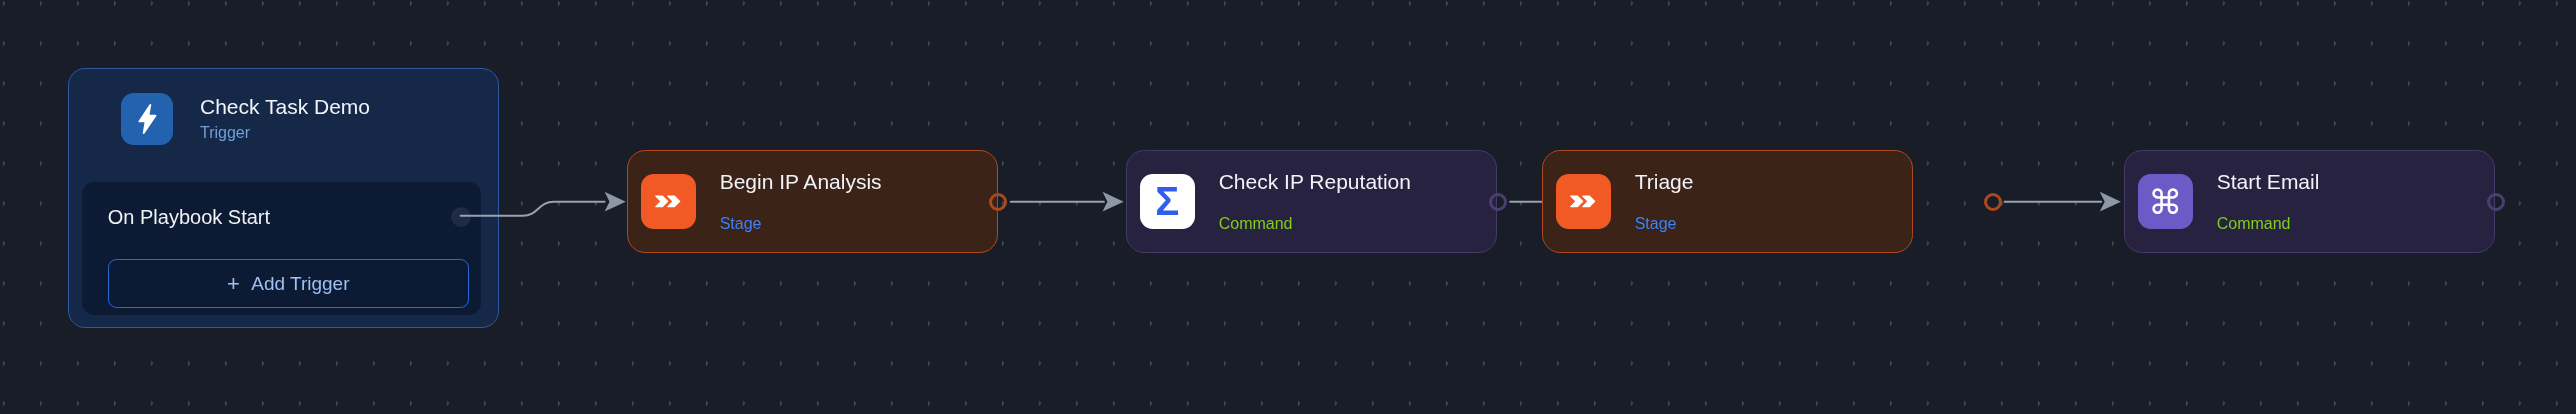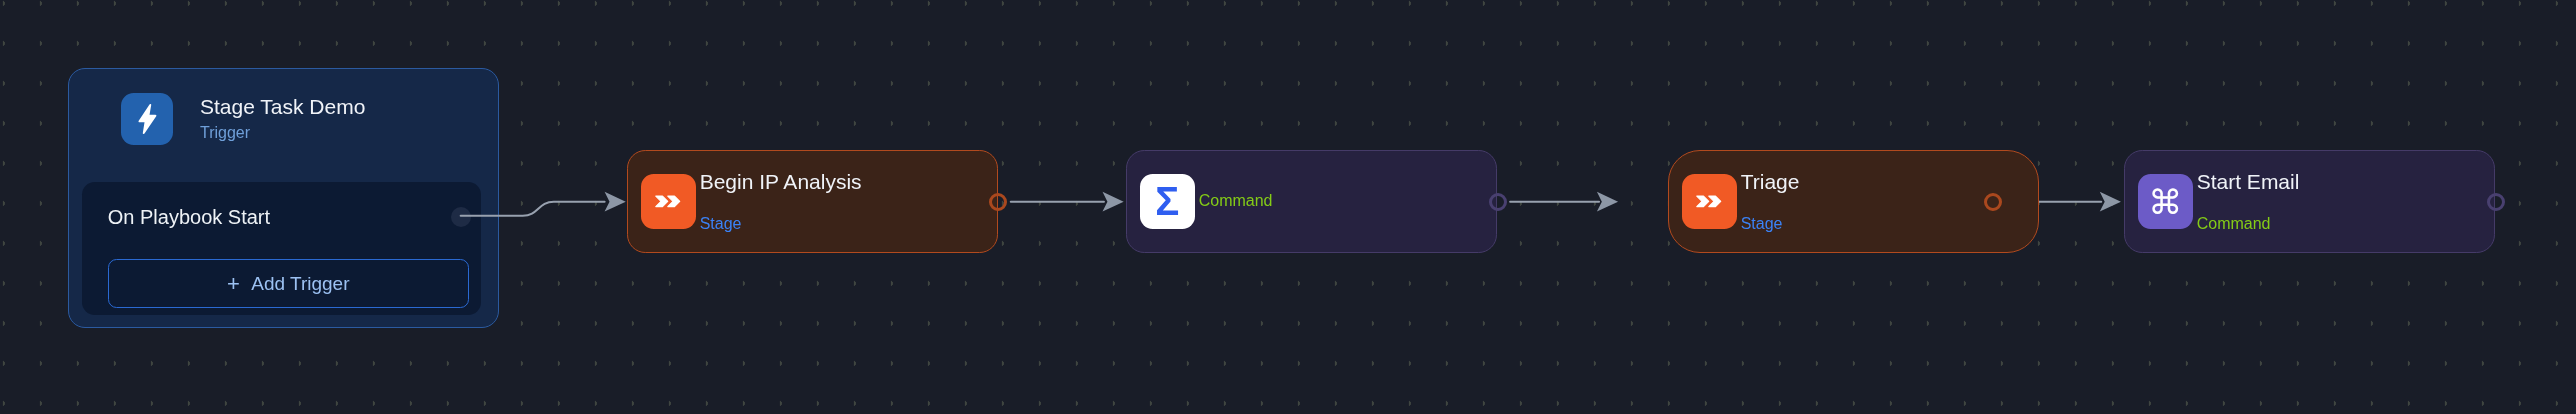--- a/index.html
+++ b/index.html
@@ -57,21 +57,21 @@
   .action-node.command{background:#262240;border:1.4px solid #453b68;}
   .action-icon{
     width:55px;height:55px;border-radius:12.7px;margin-left:12.7px;flex:0 0 auto;
     display:flex;align-items:center;justify-content:center;
   }
   .action-icon.stage-ic{background:#f15a25;}
   .action-icon.white-ic{background:#ffffff;}
   .action-icon.purple-ic{background:#6c5bc7;}
   .sigma-glyph{font-size:40px;font-weight:bold;color:#2f5ef0;line-height:1;transform:translateY(-1.4px);}
   .cmdkey-glyph{font-size:34px;color:#ffffff;line-height:1;}
-  .action-text{margin-left:4px;display:flex;flex-direction:column;gap:21px;}
+  .action-text{margin-left:24px;display:flex;flex-direction:column;gap:21px;}
   
   .ring-port{
     position:absolute;top:193px;width:18.3px;height:18.3px;border-radius:50%;
     box-sizing:border-box;border:3.5px solid;background:transparent;
   }
   .ring-port.stage-port{border-color:#aa481e;}
   .ring-port.command-port{border-color:#494070;}
   
   #edges{position:absolute;left:0;top:0;pointer-events:none;}
 </style>
@@ -81,21 +81,21 @@
 <div id="canvas">
 
   <div class="trigger-node">
     <div class="trigger-head">
       <div class="trigger-icon">
         <svg width="24" height="30" viewBox="0 0 24 32">
           <path d="M15.5 1 L4 18.5 L10.5 18.5 L8.5 31 L21 12.5 L13.5 12.5 Z" fill="#ffffff" stroke="#ffffff" stroke-width="2" stroke-linejoin="round"></path>
         </svg>
       </div>
       <div class="trigger-headtext">
-        <div class="node-title">Stage Task Demo</div>
+        <div class="node-title">Check Task Demo</div>
         <div class="type-label trigger">Trigger</div>
       </div>
     </div>
     <div class="trigger-card">
       <div class="trigger-row-label">On Playbook Start</div>
       <div class="port-dot"></div>
       <button class="add-trigger-btn">
         <span class="plus">+</span>
         <span>Add Trigger</span>
       </button>
@@ -128,25 +128,26 @@
       <div class="node-title">Begin IP Analysis</div>
       <div class="type-label stage">Stage</div>
     </div>
   </div>
 
   <div class="action-node command" style="left:1126px;">
     <div class="action-icon white-ic">
       <span class="sigma-glyph">Σ</span>
     </div>
     <div class="action-text">
+      <div class="node-title">Check IP Reputation</div>
       <div class="type-label command">Command</div>
     </div>
   </div>
 
-  <div class="action-node stage" style="left:1668px;border-radius:32px;">
+  <div class="action-node stage" style="left:1542px;">
     <div class="action-icon stage-ic">
       <svg width="27" height="12.7" viewBox="0 0 36 14">
         <path d="M1,0 L10,0 L17,7 L10,14 L1,14 L8,7 Z" fill="#ffffff" stroke="#ffffff" stroke-width="1.5" stroke-linejoin="round"></path>
         <path d="M17,0 L26,0 L33,7 L26,14 L17,14 L24,7 Z" fill="#ffffff" stroke="#ffffff" stroke-width="1.5" stroke-linejoin="round"></path>
       </svg>
     </div>
     <div class="action-text">
       <div class="node-title">Triage</div>
       <div class="type-label stage">Stage</div>
     </div>

